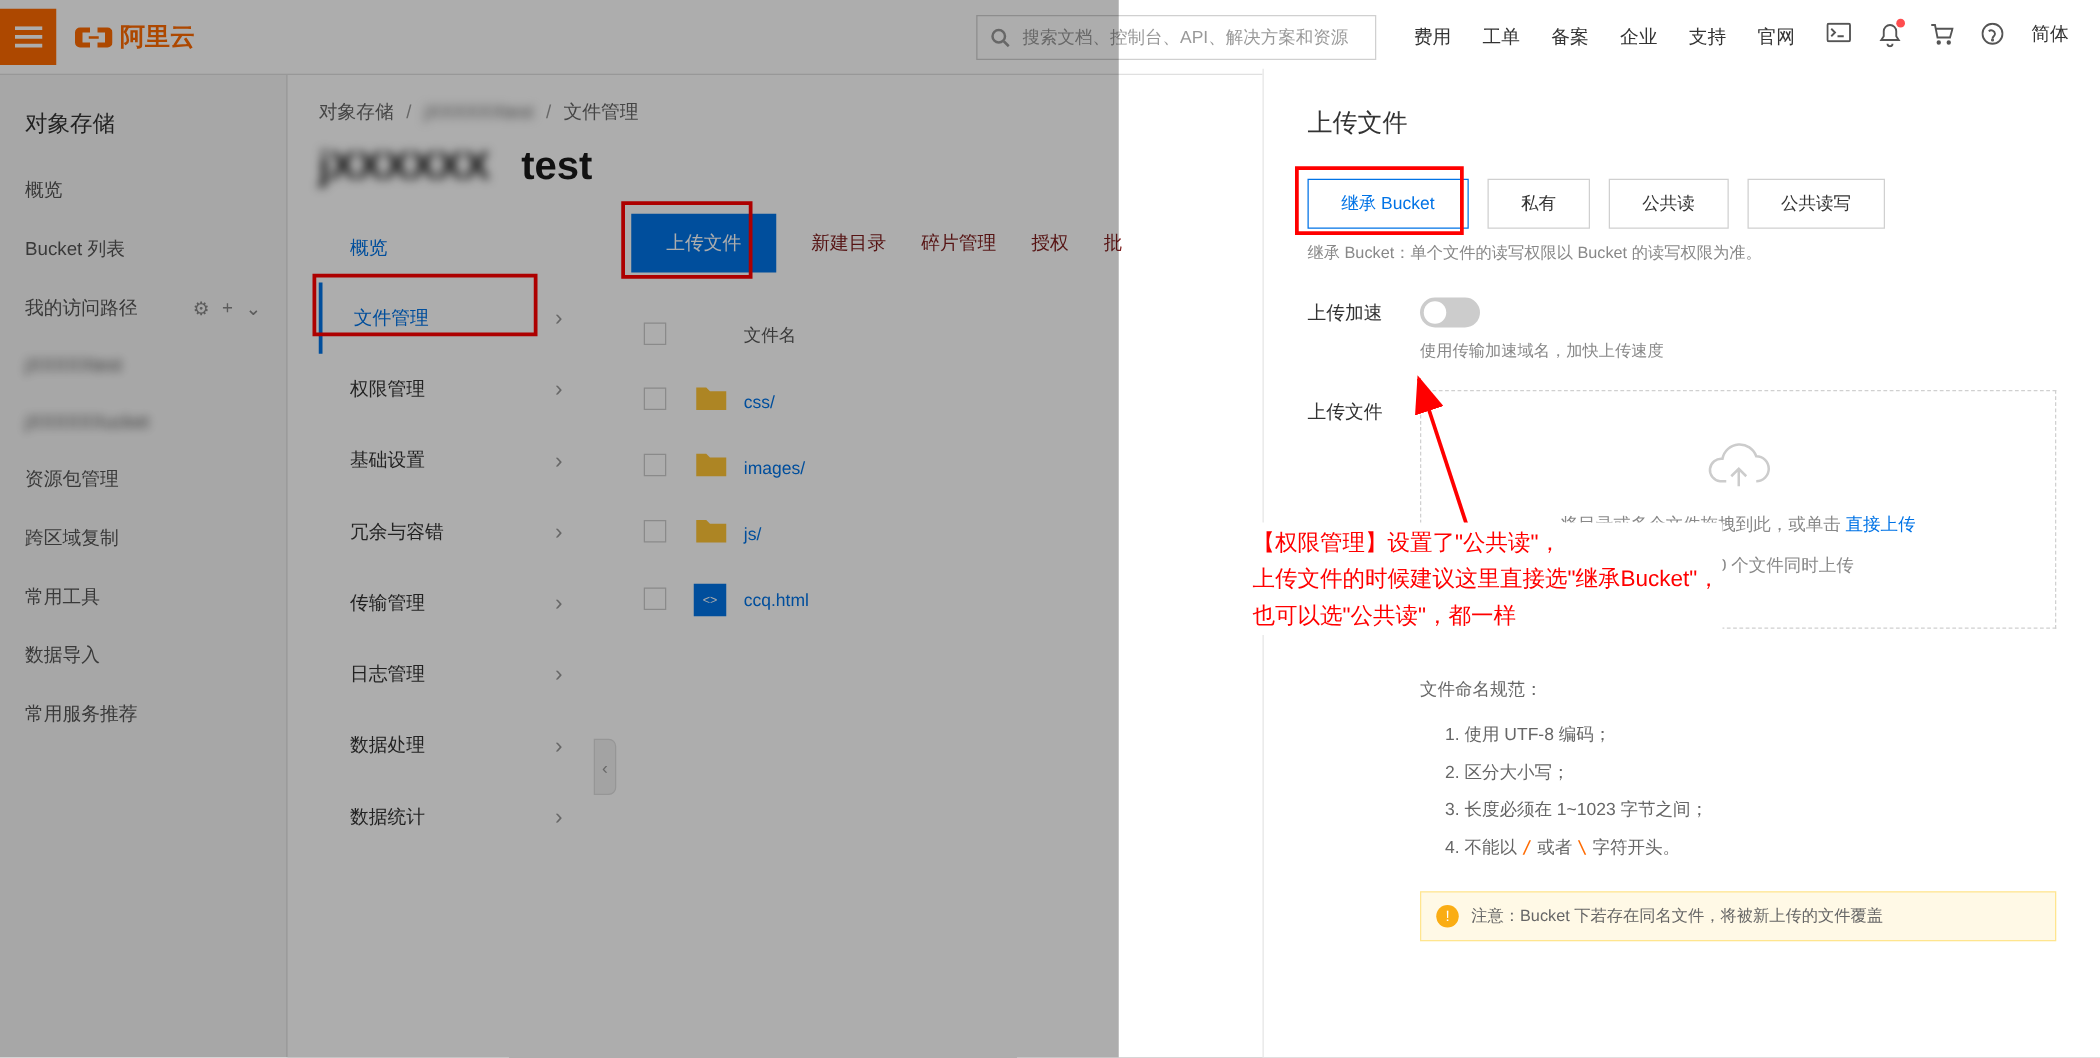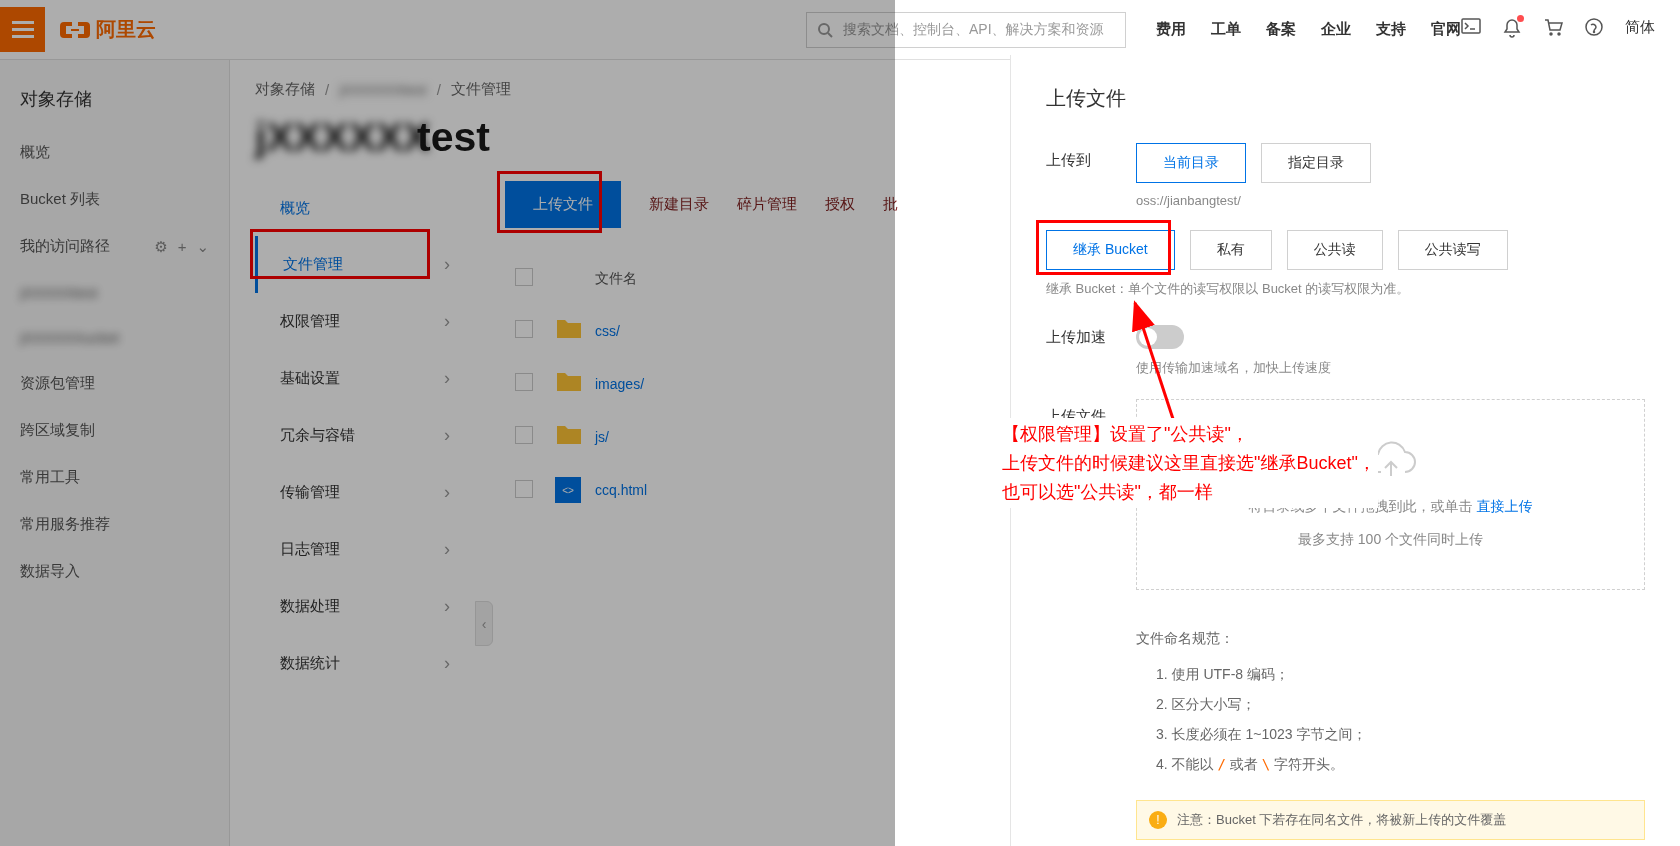--- a/index.html
+++ b/index.html
@@ -46,23 +46,23 @@
       align-items: center;
       border: 1px solid #d0d0d0;
       height: 36px;
       width: 320px;
       padding: 0 10px;
       color: #999;
     }
     .top-nav {
       display: flex;
       gap: 25px;
+      margin-right: 25px;
       align-items: center;
       color: #333;
-      font-weight: bold;
     }
     .top-nav-item { cursor: pointer; font-size: 15px; }
     .top-icons { display: flex; gap: 22px; margin-right: 25px; }
 
     
     .main {
       display: flex;
       height: calc(100% - 55px);
       position: relative;
     }
@@ -98,21 +98,21 @@
     .breadcrumb {
       color: #666;
       font-size: 15px;
       padding-bottom: 15px;
       display: flex;
       gap: 10px;
       align-items: center;
     }
     .breadcrumb .sep { color: #999; }
     .page-title {
-      font-size: 41px;
+      font-size: 32px;
       font-weight: 600;
       padding-bottom: 20px;
       color: #1a1a1a;
       display: flex;
       align-items: center;
       gap: 2px;
     }
 
     .content-body { display: flex; }
     .sidebar2 {
@@ -448,22 +448,22 @@
     </div>
     <div class="nav-item sub">
         <span class="blur-span">jXXXXXtest</span>
       </div>
     <div class="nav-item sub">
         <span class="blur-span">jXXXXXXucket</span>
       </div>
     <div class="nav-item">资源包管理</div>
     <div class="nav-item">跨区域复制</div>
     <div class="nav-item">常用工具</div>
+    <div class="nav-item">数据导入</div>
     <div class="nav-item">常用服务推荐</div>
-    <div class="nav-item">数据导入</div>
   </div>
 
   <div class="content">
     <div class="breadcrumb">
       <span>对象存储</span>
       <span class="sep">/</span>
       <span class="blur-span">jXXXXXXtest</span>
       <span class="sep">/</span>
       <span>文件管理</span>
     </div>
@@ -562,30 +562,20 @@
       </div>
     </div>
   </div>
 </div>
 
 <div class="overlay-dim"></div>
 
 <div class="panel">
   <div class="panel-title">上传文件</div>
 
-  <div class="form-row">
-    <div class="form-label">上传到</div>
-    <div class="form-field">
-      <div class="option-group">
-        <div class="option-btn selected">当前目录</div>
-        <div class="option-btn">指定目录</div>
-      </div>
-      <div class="field-sub">oss://jianbangtest/</div>
-    </div>
-  </div>
 
   <div class="form-row">
     <div class="form-field">
       <div class="option-group" style="position:relative">
         <div class="option-btn selected">继承 Bucket</div>
         <div class="red-box" style="left:-10px;top:-10px;width:135px;height:55px"></div>
         <div class="option-btn">私有</div>
         <div class="option-btn">公共读</div>
         <div class="option-btn">公共读写</div>
       </div>

